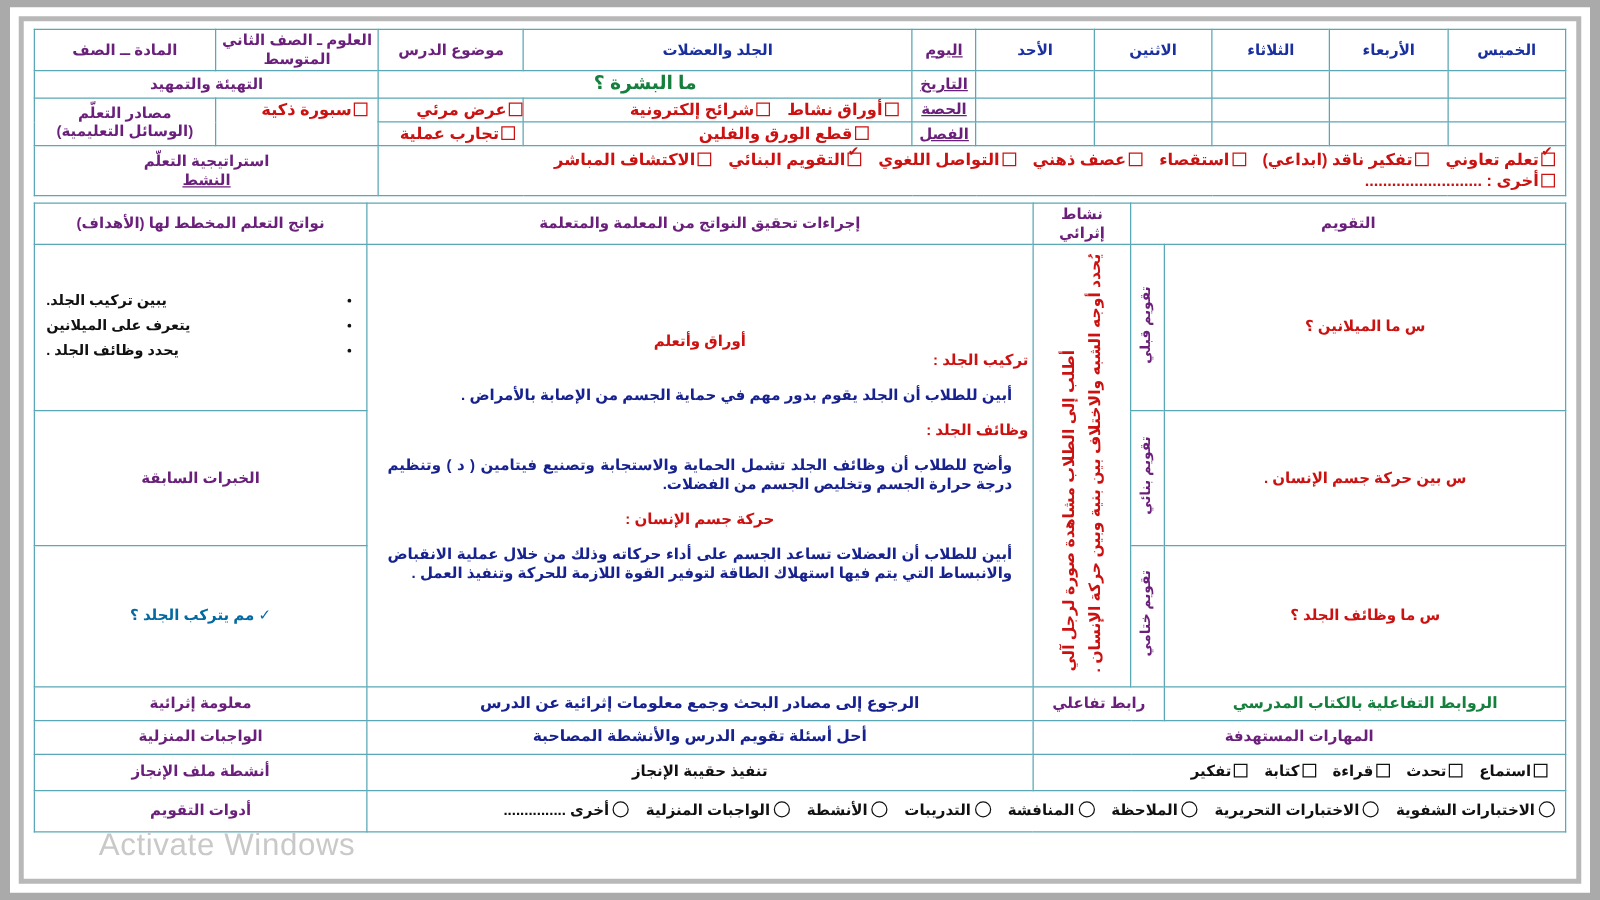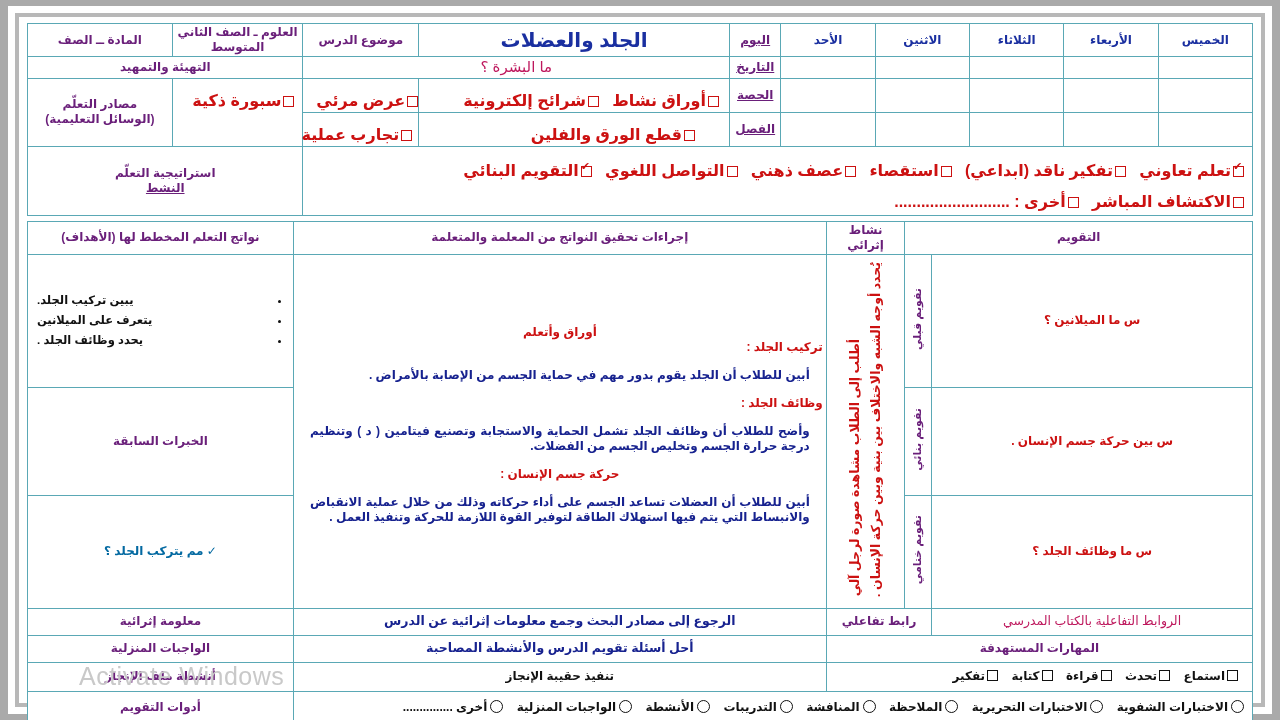--- a/index.html
+++ b/index.html
@@ -47,21 +47,21 @@
     border: 1px solid #5aa8b5;
     padding: 1px 3px;
     vertical-align: middle;
     text-align: center;
     font-size: 12px;
     line-height: 1.25;
     background: #ffffff;
   }
   .hdr-purple { color: #6a1f7a; font-weight: bold; }
   .hdr-blue   { color: #1a2fa0; font-weight: bold; }
-  .red        { color: #be185d; font-weight: normal; }
+  .red        { color: #15803d; font-weight: bold; }
   .blue       { color: #17228f; font-weight: bold; }
   .black      { color: #111111; font-weight: bold; }
   .u          { text-decoration: underline; }
 
   
   .cb {
     display: inline-block;
     width: 9px; height: 9px;
     border: 1.5px solid #cc1111;
     vertical-align: -1px;
@@ -80,21 +80,21 @@
   .radio {
     display: inline-block;
     width: 11px; height: 11px;
     border: 1.4px solid #111;
     border-radius: 50%;
     vertical-align: -2px;
     margin-left: 3px;
     background: #fff;
   }
   .opt { white-space: nowrap; margin-left: 10px; display: inline-block; }
-  .opt-red { color: #cc1111; font-weight: bold; font-size: 16px; margin-top: 11px; }
+  .opt-red { color: #cc1111; font-weight: bold; font-size: 13px; }
   .opt-black { color: #111; font-weight: bold; font-size: 12px; }
 
   
   .vert {
     width: 22px;
   }
   .vert span {
     display: inline-block;
     writing-mode: vertical-rl;
     transform: rotate(180deg);
@@ -183,21 +183,21 @@
        <col style="width:135px">
      </colgroup>
      <tbody>
             <tr>
        <td class="hdr-blue">الخميس</td>
        <td class="hdr-blue">الأربعاء</td>
        <td class="hdr-blue">الثلاثاء</td>
        <td class="hdr-blue">الاثنين</td>
        <td class="hdr-blue">الأحد</td>
        <td class="hdr-purple u tiny">اليوم</td>
-       <td class="hdr-blue" style="font-size:20px">الجلد والعضلات</td>
+       <td class="hdr-blue" style="font-size:12px">الجلد والعضلات</td>
        <td class="hdr-purple">موضوع الدرس</td>
        <td class="hdr-purple">العلوم ـ الصف الثاني المتوسط</td>
        <td class="hdr-purple">المادة ــ الصف</td>
      </tr>
 
      <tr>
        <td>&nbsp;</td>
        <td>&nbsp;</td>
        <td>&nbsp;</td>
        <td>&nbsp;</td>

